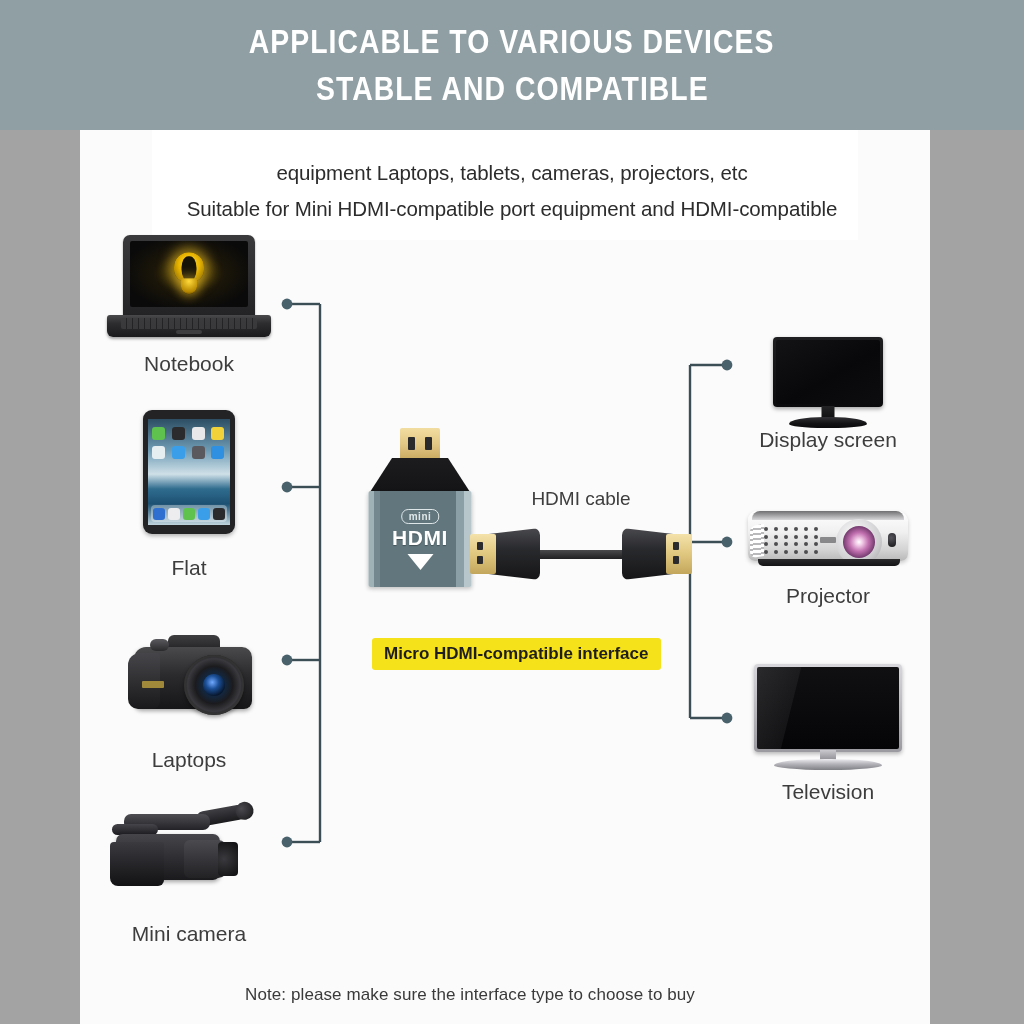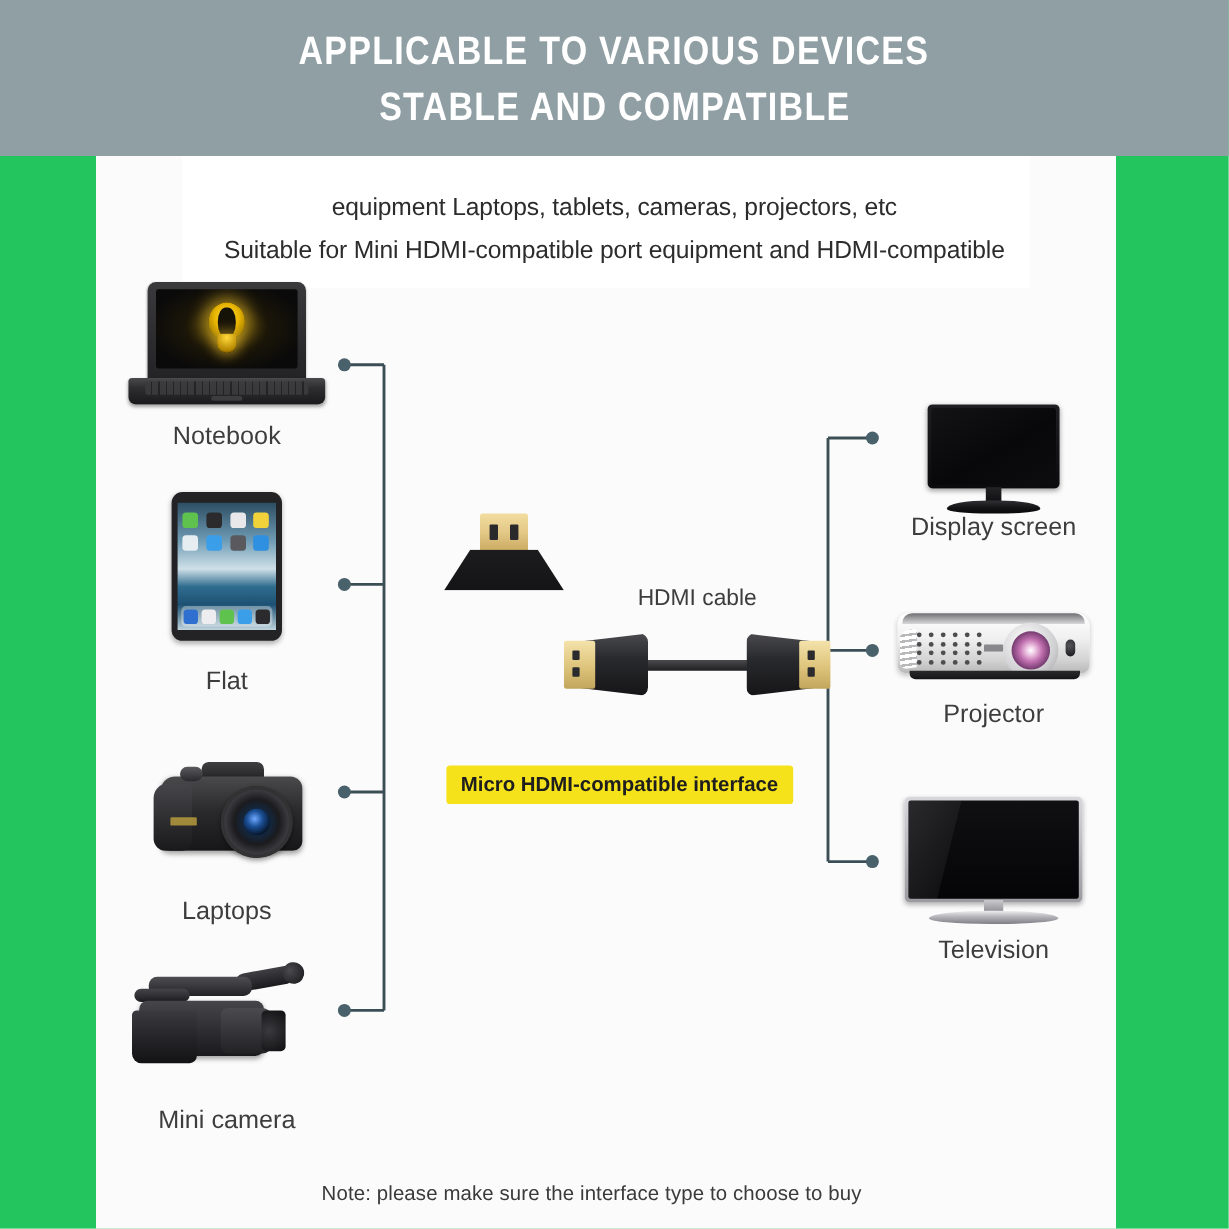--- a/index.html
+++ b/index.html
@@ -3,21 +3,21 @@
 <meta charset="utf-8">
 <style>
   html,body{margin:0;padding:0;}
   body{
     width:1024px;height:1024px;
     background:#ffffff;
     font-family:"Liberation Sans", sans-serif;
     overflow:hidden;
     position:relative;
   }
-  #root{position:relative;width:1024px;height:1024px;background:#22c55e;}
+  #root{position:relative;width:1024px;height:1024px;background:#a3a3a3;}
 
   
   .banner{
     position:absolute;left:0;top:0;width:1024px;height:130px;
     background:#909fa4;
     display:flex;flex-direction:column;align-items:center;justify-content:center;
     gap:14px;
   }
   .banner-line{
     color:#ffffff;
@@ -47,21 +47,21 @@
     color:#2c2c2c;
     font-size:20.5px;
     line-height:36px;
     letter-spacing:-0.1px;
   }
   .subtitle div{white-space:nowrap;}
 
   
   .note{
     position:absolute;left:0;top:985px;width:940px;
-    text-align:center;color:#3a3a3a;font-size:17px;letter-spacing:.1px;padding-left:23px;
+    text-align:center;color:#3a3a3a;font-size:17px;letter-spacing:.1px;
   }
 
   
   .dev-label{
     position:absolute;text-align:center;color:#3d3d3d;
     font-size:21px;white-space:nowrap;
   }
 
   
   .conn-svg{position:absolute;left:0;top:0;width:1024px;height:1024px;pointer-events:none;}
@@ -488,20 +488,25 @@
     <div class="cc-hood"></div>
   </div>
   <div class="dev-label" style="left:79px;top:922px;width:220px;">Mini camera</div>
 
   <div class="dev" style="left:330px;top:428px;width:180px;height:170px;">
     <div class="ad-plug">
       <i class="l"></i>
         <i class="r"></i>
     </div>
     <div class="ad-shoulder-box"></div>
+    <div class="ad-body">
+      <div class="ad-mini">mini</div>
+      <div class="ad-hdmi">HDMI</div>
+      <div class="ad-tri"></div>
+    </div>
   </div>
 
   <div class="chip" style="left:372px;top:638px;">Micro HDMI-compatible interface</div>
 
   <div class="dev" style="left:470px;top:524px;width:222px;height:62px;">
     <div class="cab-label">HDMI cable</div>
     <div class="cab-wire"></div>
     <div class="cab-head l"></div>
     <div class="cab-head r"></div>
     <div class="cab-gold l">

